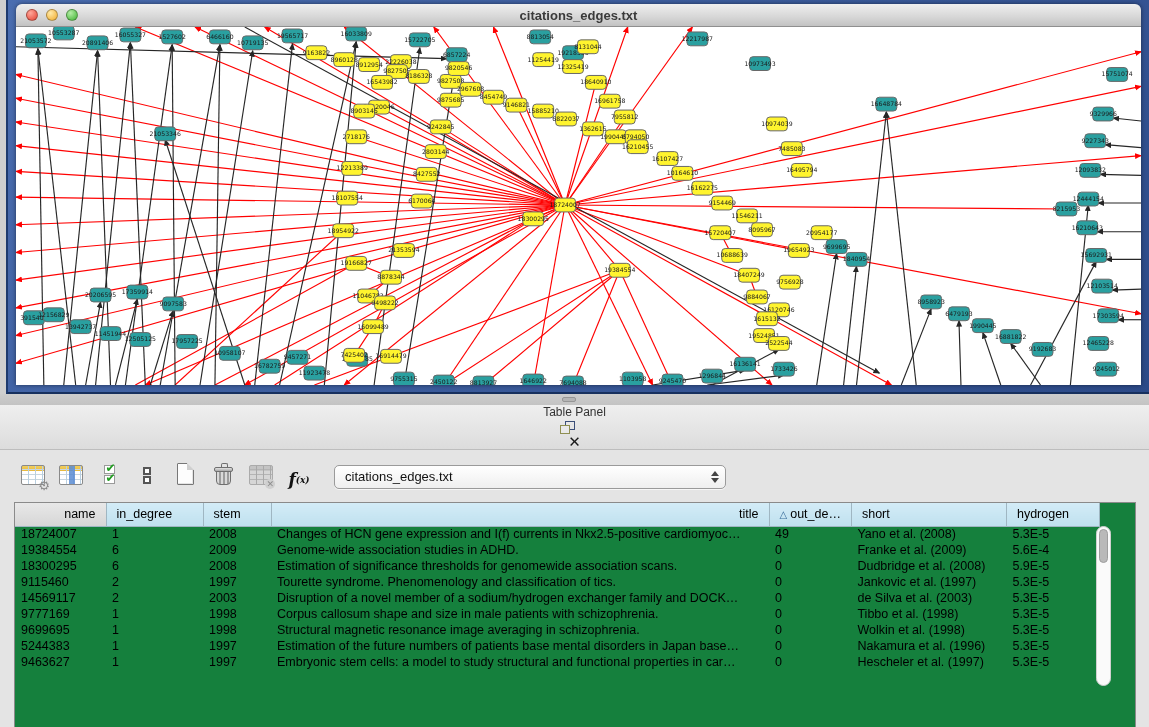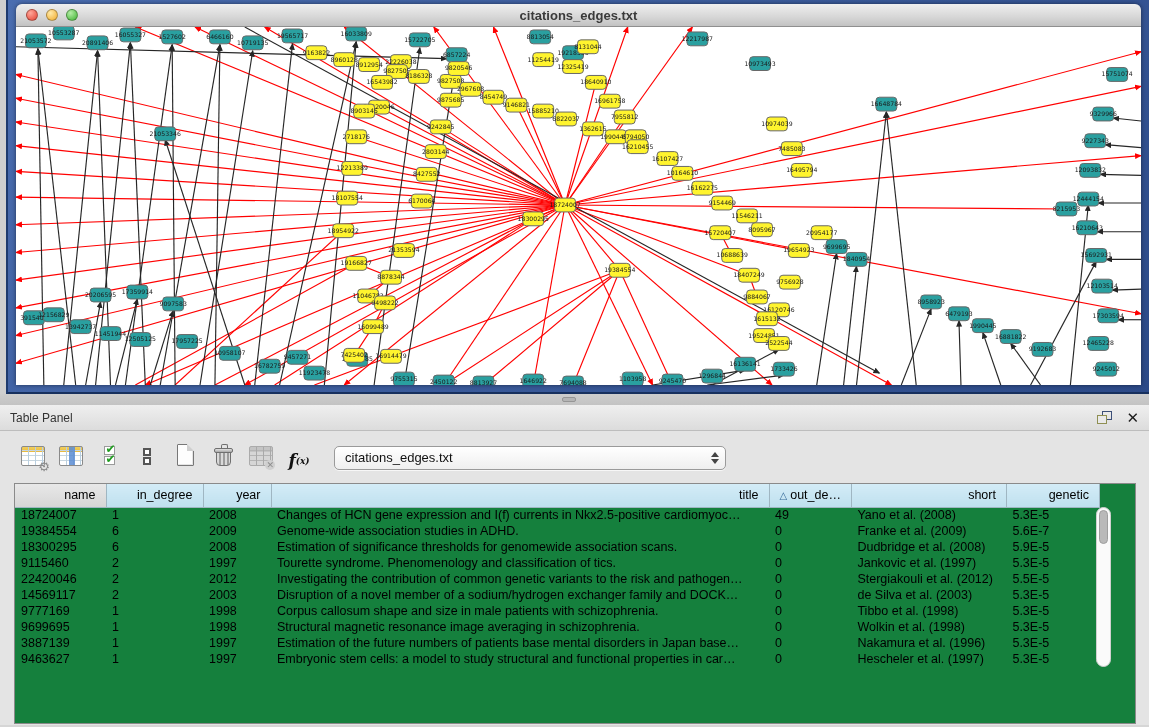--- a/index.html
+++ b/index.html
@@ -27,22 +27,22 @@
     font-size:13px; font-weight:bold; color:#3a3a3a; pointer-events:none; }
   .canvas { flex:1 1 auto; background:#ffffff; position:relative; overflow:hidden; }
   .canvas svg { display:block; width:100%; height:100%; }
 
   
   .splitter { height:11px; background:linear-gradient(#cdcdcd,#c3c3c3); position:relative; }
   .grip { position:absolute; left:562px; top:3px; width:14px; height:5px;
     background:#b5b5b5; border:1px solid #969696; border-radius:2px; }
 
   
-  .panel-header { height:26px; background:linear-gradient(#efefef,#dcdcdc);
-    border-bottom:1px solid #bdbdbd; display:flex; align-items:center; padding:0 10px; }
+  .panel-header { height:45px; background:linear-gradient(#efefef,#dcdcdc);
+    border-bottom:1px solid #bdbdbd; display:flex; align-items:center; padding:0 10px;flex-direction:column; }
   .panel-title { font-size:12px; color:#333; }
   .panel-header .spacer { flex:1; }
   .float-icon { width:15px; height:13px; position:relative; margin-right:14px; cursor:pointer; }
   .float-icon::before { content:""; position:absolute; right:0; top:0; width:8px; height:7px;
     border:1px solid #3c4f78; }
   .float-icon::after { content:""; position:absolute; left:0; bottom:0; width:8px; height:7px;
     border:1px solid #8f8f52; background:#e9e9e9; }
   .close-x { font-size:15px; font-weight:bold; color:#1a1a1a; cursor:pointer; line-height:1; }
 
   .panel-body { background:#e4e4e4; height:294px; position:relative; }
@@ -98,21 +98,21 @@
   .updown i { width:0; height:0; border-left:4px solid transparent; border-right:4px solid transparent; }
   .updown .up { border-bottom:5px solid #444; }
   .updown .down { border-top:5px solid #444; }
 
   
   .table-wrap { position:absolute; left:14px; right:13px; top:52px; bottom:1px;
     border:1px solid #8a8a8a; background:#15803d; overflow:hidden; }
   table.grid-table { border-collapse:collapse; table-layout:fixed; font-size:12.5px; color:#000; }
   .grid-table th { height:23px; font-weight:normal; font-size:12.5px;
     background:linear-gradient(#d3ecf7,#bfe0ee); border:1px solid #9fb6c2; border-top:none;
-    padding:0 10px; text-align:right; white-space:nowrap; overflow:hidden; cursor:pointer; }
+    padding:0 10px; text-align:left; white-space:nowrap; overflow:hidden; cursor:pointer; }
   .grid-table th:first-child { background:linear-gradient(#e8e8e8,#d6d6d6); border-left:none; }
   .grid-table th.al-right { text-align:right; }
   .grid-table th.al-left { text-align:left; }
   .grid-table td { height:16px; padding:0 6px; white-space:nowrap; overflow:hidden;
     text-overflow:clip; border:none; }
   .sort-tri { color:#3c6f9c; font-size:10px; margin-right:3px; }
   .vscroll { position:absolute; top:23px; right:24px; width:15px; height:160px;
     background:#fafafa; border:1px solid #d0d0d0; border-radius:8px; }
   .vthumb { position:absolute; top:2px; left:2px; width:9px; height:34px; background:#b9b9b9;
     border:1px solid #9e9e9e; border-radius:6px; cursor:pointer; }
@@ -554,74 +554,65 @@
           <col style="width: 68px;">
           <col style="width: 498px;">
           <col style="width: 77px;">
           <col style="width: 155px;">
           <col style="width: 93px;">
         </colgroup>
       <thead>
           <tr id="table-head">
             <th class="al-right">name</th>
             <th class="">in_degree</th>
-            <th class="">year</th>
+            <th class="">stem</th>
             <th class="al-right">title</th>
             <th class="al-left"><span class="sort-tri">△</span>out_de…</th>
             <th class="">short</th>
-            <th class="">genetic</th>
+            <th class="">hydrogen</th>
           </tr>
         </thead>
       <tbody id="table-body">
           <tr>
             <td>18724007</td>
             <td>1</td>
             <td>2008</td>
             <td>Changes of HCN gene expression and I(f) currents in Nkx2.5-positive cardiomyoc…</td>
             <td>49</td>
             <td>Yano et al. (2008)</td>
             <td>5.3E-5</td>
           </tr>
           <tr>
             <td>19384554</td>
             <td>6</td>
             <td>2009</td>
             <td>Genome-wide association studies in ADHD.</td>
             <td>0</td>
             <td>Franke et al. (2009)</td>
-            <td>5.6E-7</td>
+            <td>5.6E-4</td>
           </tr>
           <tr>
             <td>18300295</td>
             <td>6</td>
             <td>2008</td>
             <td>Estimation of significance thresholds for genomewide association scans.</td>
             <td>0</td>
             <td>Dudbridge et al. (2008)</td>
             <td>5.9E-5</td>
           </tr>
           <tr>
             <td>9115460</td>
             <td>2</td>
             <td>1997</td>
             <td>Tourette syndrome. Phenomenology and classification of tics.</td>
             <td>0</td>
             <td>Jankovic et al. (1997)</td>
             <td>5.3E-5</td>
           </tr>
           <tr>
-            <td>22420046</td>
-            <td>2</td>
-            <td>2012</td>
-            <td>Investigating the contribution of common genetic variants to the risk and pathogen…</td>
-            <td>0</td>
-            <td>Stergiakouli et al. (2012)</td>
-            <td>5.5E-5</td>
-          </tr>
-          <tr>
             <td>14569117</td>
             <td>2</td>
             <td>2003</td>
             <td>Disruption of a novel member of a sodium/hydrogen exchanger family and DOCK…</td>
             <td>0</td>
             <td>de Silva et al. (2003)</td>
             <td>5.3E-5</td>
           </tr>
           <tr>
             <td>9777169</td>
@@ -635,21 +626,21 @@
           <tr>
             <td>9699695</td>
             <td>1</td>
             <td>1998</td>
             <td>Structural magnetic resonance image averaging in schizophrenia.</td>
             <td>0</td>
             <td>Wolkin et al. (1998)</td>
             <td>5.3E-5</td>
           </tr>
           <tr>
-            <td>3887139</td>
+            <td>5244383</td>
             <td>1</td>
             <td>1997</td>
             <td>Estimation of the future numbers of patients base mental disorders in Japan base…</td>
             <td>0</td>
             <td>Nakamura et al. (1996)</td>
             <td>5.3E-5</td>
           </tr>
           <tr>
             <td>9463627</td>
             <td>1</td>

